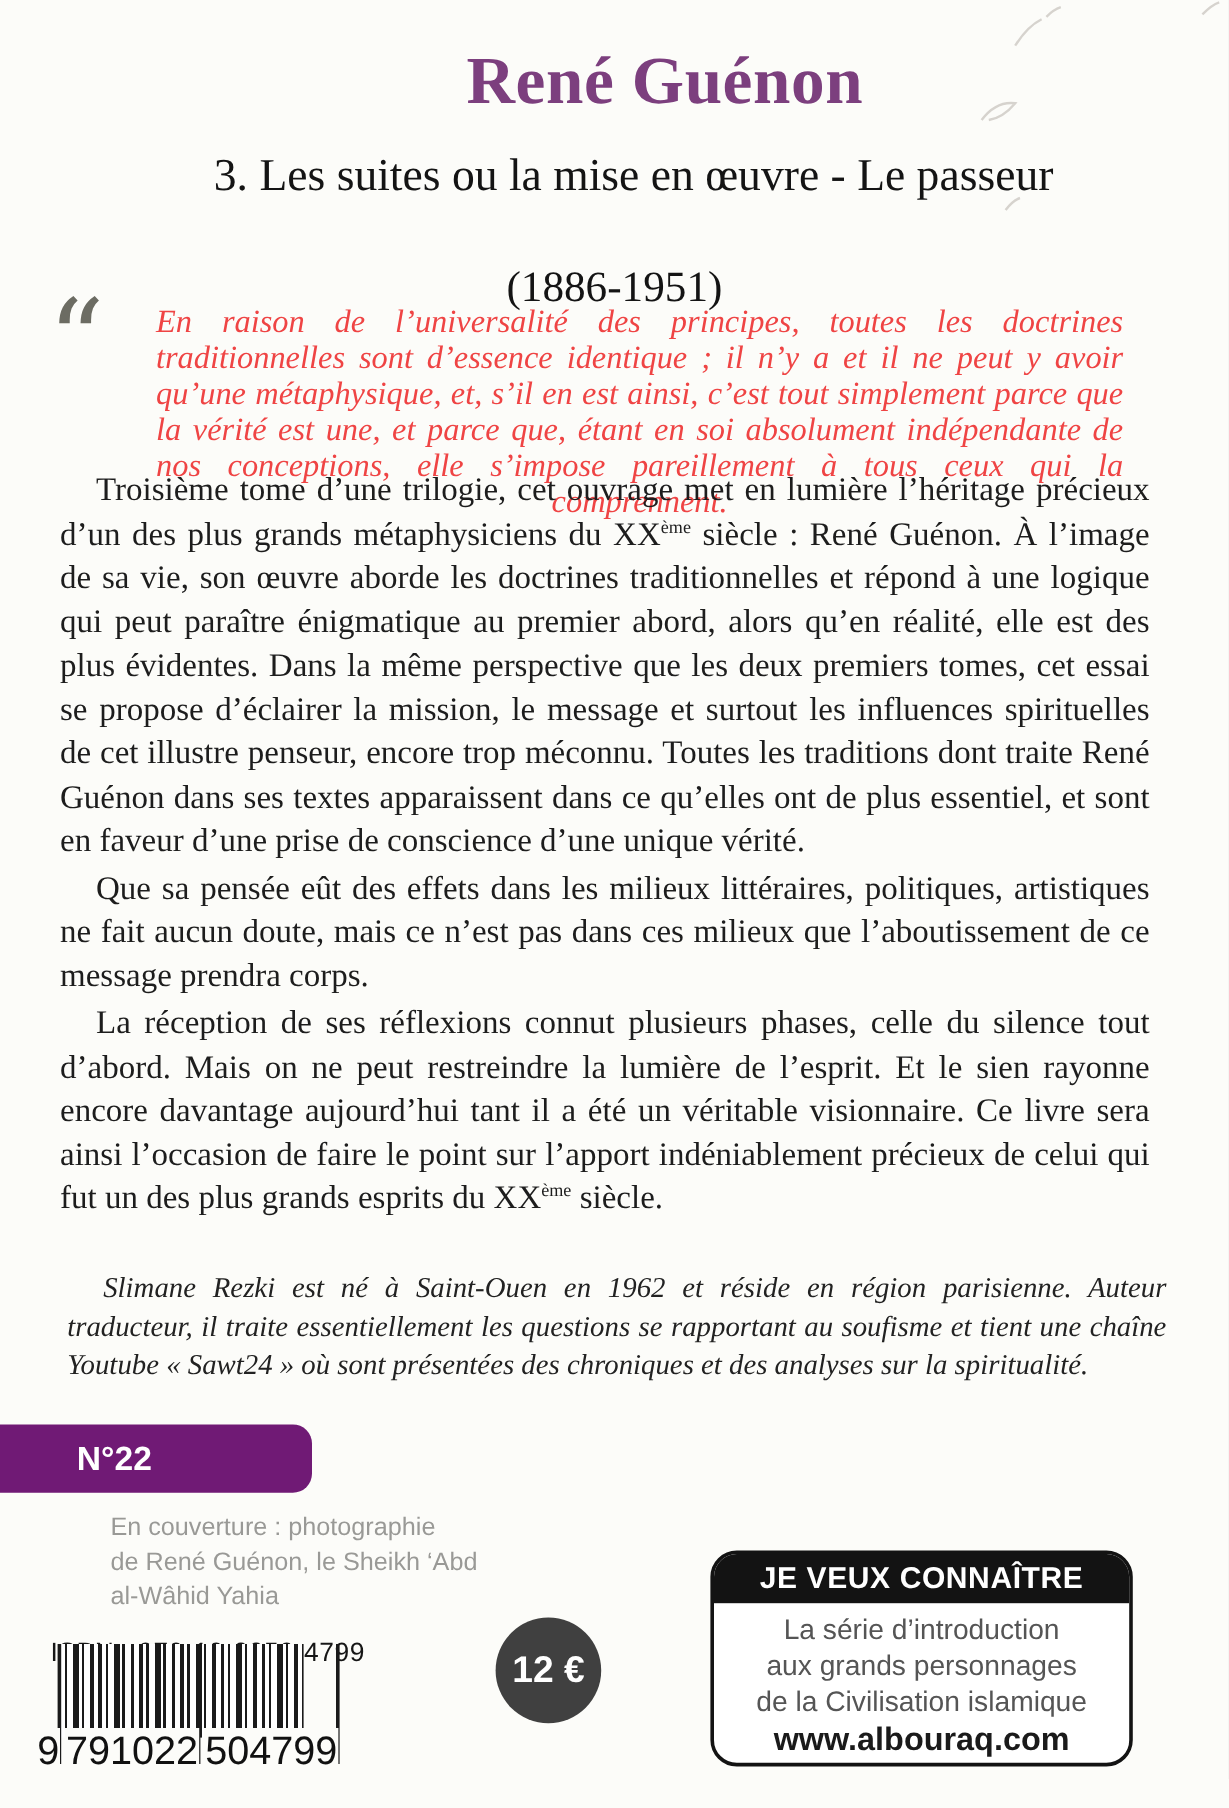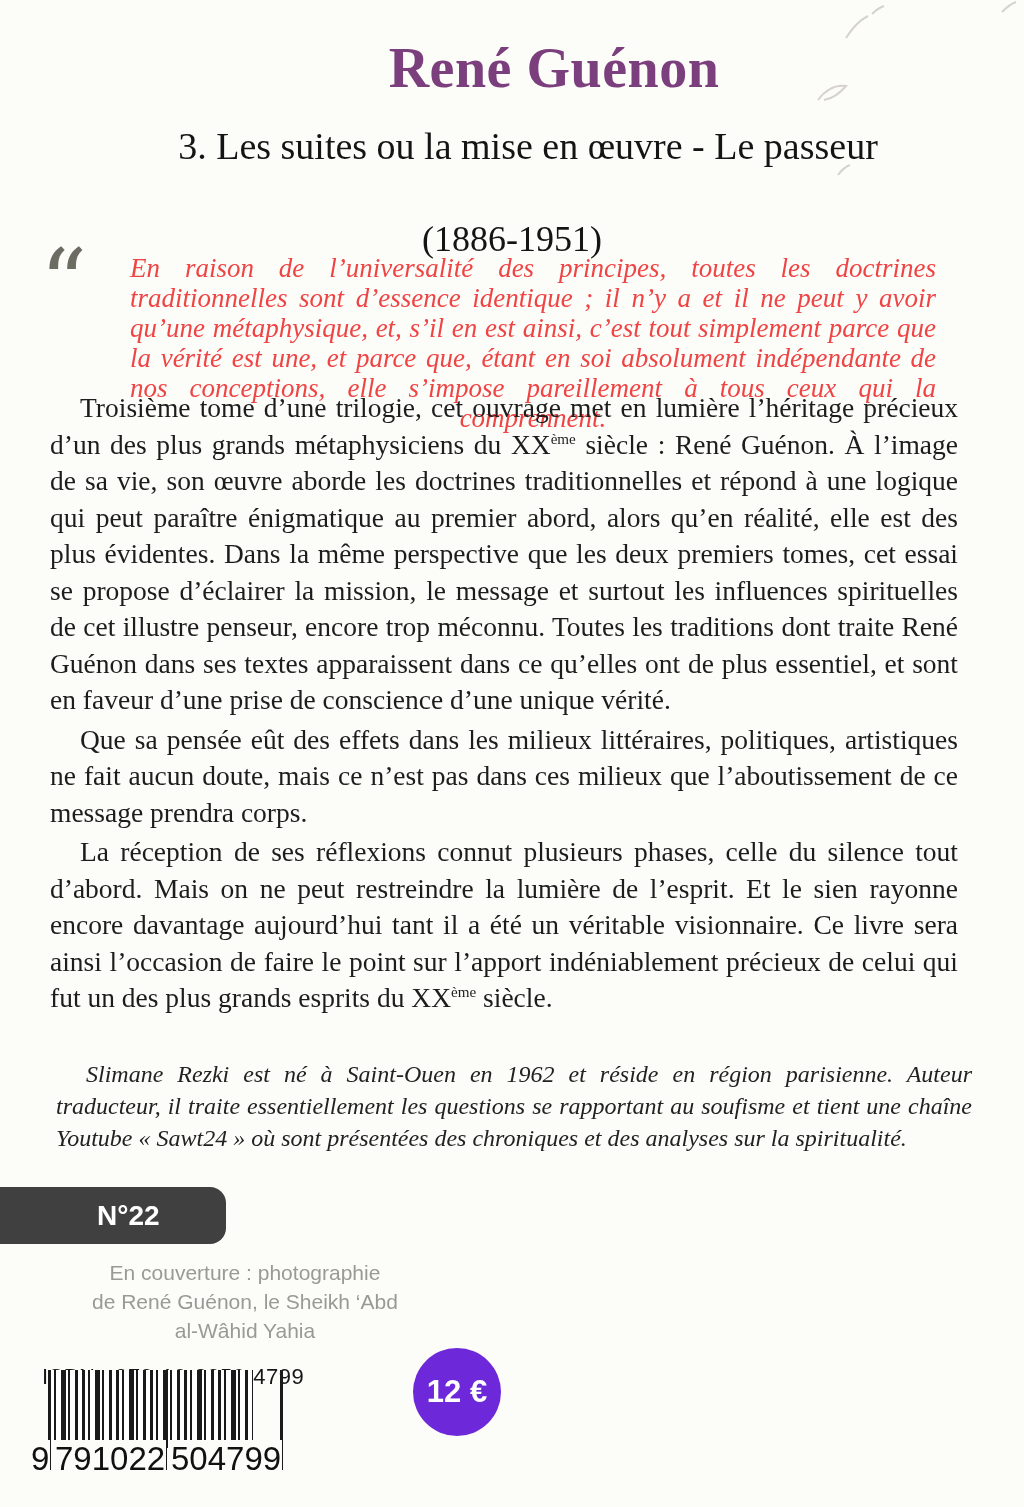--- a/index.html
+++ b/index.html
@@ -59,33 +59,32 @@
   .bio {
     position: absolute; top: 1058px; left: 56px; width: 916px;
     font-style: italic; font-size: 24px; line-height: 32px;
     color: #222; text-align: justify; text-indent: 30px;
   }
 
   
   .sans { font-family: "Liberation Sans", sans-serif; }
 
   .issue-badge {
-    position: absolute; top: 1187px; left: 0; width: 226px; height: 57px;
+    position: absolute; top: 1187px; left: 0; width: 260px; height: 57px;
     box-sizing: border-box;
-    background: #404040; border-radius: 0 16px 16px 0;
+    background: #701a75; border-radius: 0 16px 16px 0;
     color: #ffffff; font-family: "Liberation Sans", sans-serif;
     font-weight: 700; font-size: 28px; line-height: 57px;
-    padding-left: 97px;
+    padding-left: 64px;
   }
   .cover-note {
     position: absolute; top: 1258px; left: 92px;
     font-family: "Liberation Sans", sans-serif;
     font-size: 21px; line-height: 29px; color: #999996;
     white-space: pre-line;
-    text-align: center;
   }
   .isbn {
     position: absolute; top: 1340px; left: 42px;
     font-family: "Liberation Sans", sans-serif;
     font-size: 22px; color: #161616; letter-spacing: 0.5px; margin-top: 24px;
   }
   .barcode { position: absolute; top: 1370px; left: 30px; width: 256px; height: 112px; }
   .barcode .bars {
     position: absolute; left: 18px; top: 0; width: 205px; height: 78px;
     background: repeating-linear-gradient(90deg,
@@ -104,21 +103,21 @@
     font-family: "Liberation Sans", sans-serif;
     font-size: 33px; color: #111; background: #fcfcf9; padding: 0 1px;
   }
   .barcode .d0 { left: 0; }
   .barcode .d1 { left: 24px; }
   .barcode .d2 { left: 140px; }
 
   .price {
     position: absolute; top: 1348px; left: 413px;
     width: 88px; height: 88px; border-radius: 50%;
-    background: #6d28d9; color: #ffffff;
+    background: #404040; color: #ffffff;
     display: flex; align-items: center; justify-content: center;
     font-family: "Liberation Sans", sans-serif;
     font-weight: 700; font-size: 31px;
   }
 
   .series-box {
     position: absolute; top: 1292px; left: 592px; width: 352px; height: 180px;
     box-sizing: border-box;
     border: 3px solid #131313; border-radius: 22px;
     background: #ffffff; overflow: hidden;
@@ -183,14 +182,21 @@
     <div class="guard g1"></div>
     <div class="guard g2"></div>
     <div class="guard g3"></div>
     <span class="digit d0">9</span>
     <span class="digit d1">791022</span>
     <span class="digit d2">504799</span>
   </div>
 
   <div class="price">12 €</div>
 
+  <div class="series-box">
+    <div class="series-header">JE VEUX CONNAÎTRE</div>
+    <div class="series-body">La série d’introduction
+aux grands personnages
+de la Civilisation islamique</div>
+    <div class="series-site">www.albouraq.com</div>
+  </div>
 
 </div>
 
 </body></html>

